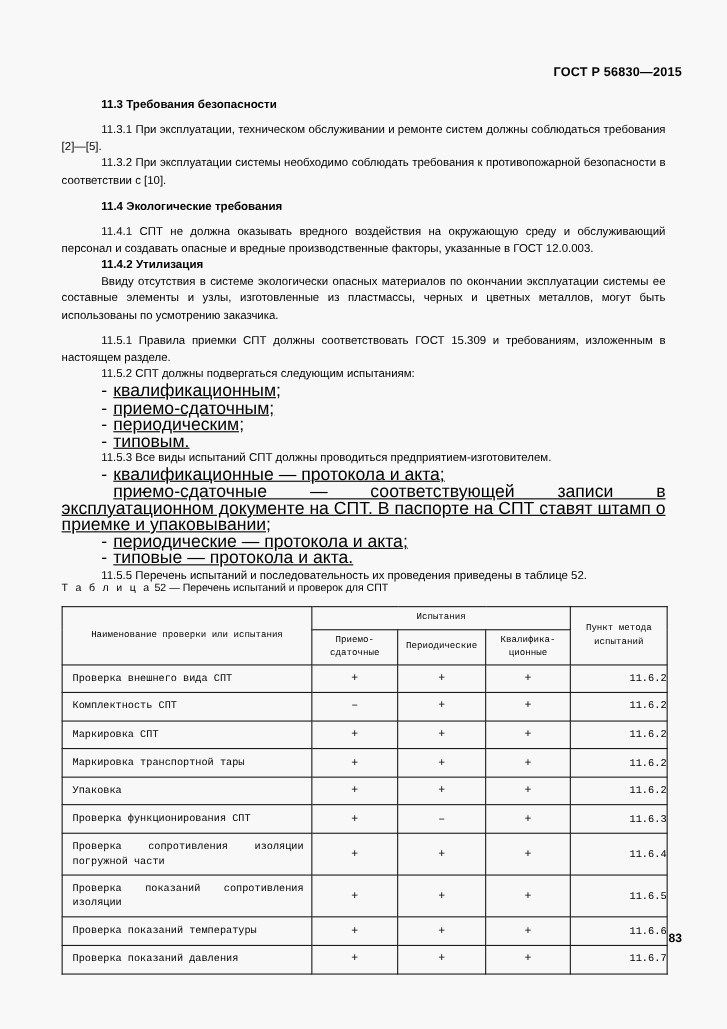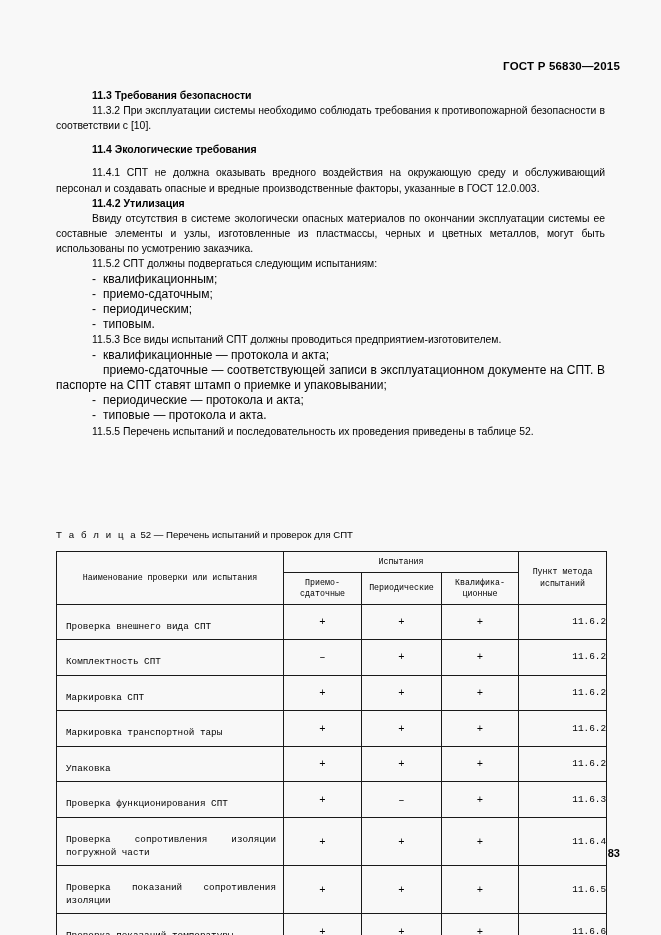--- a/index.html
+++ b/index.html
@@ -67,26 +67,27 @@
   }
   p.para.nojust { text-align: left; }
   p.para.first { margin-top: 8px; }
 
   ul.dashlist {
     list-style: none;
     margin: 0;
     padding: 0;
   }
   ul.dashlist li {
-    font-size: 12px;
+    font-size: 16px;
     line-height: 15.2px;
     margin: 0;
     padding: 0 0 0 36px;
     text-align: justify;
     position: relative;
+    text-decoration: underline;
   }
   ul.dashlist li .dash {
     display: inline-block;
     width: 11px;
   }
   ul.dashlist li.wrap {
     padding-left: 0;
     text-indent: 36px;
   }
   ul.dashlist li.wrap .dash {
@@ -130,21 +131,21 @@
     text-align: center;
     font-size: 8.3px;
     line-height: 11.5px;
     padding: 4px 3px;
   }
   table.gost thead th.namecol {
     font-size: 8.3px;
   }
   table.gost tbody td.name {
     text-align: left;
-    padding: 16px 7px 6px 9px;
+    padding: 6px 7px 6px 9px;
     font-size: 9.3px;
     line-height: 12.6px;
   }
   table.gost tbody td.name.just {
     text-align: justify;
     text-align-last: left;
   }
   table.gost tbody td.mark {
     text-align: center;
     font-size: 10.5px;
@@ -180,27 +181,29 @@
 <body>
 
 <div class="page">
   <div class="sheet">
 
     <div class="running-head">ГОСТ Р 56830—2015</div>
 
     <div class="content">
 
       <h3 class="h-sub">11.3 Требования безопасности</h3>
+      <p class="para first">11.3.1 При эксплуатации, техническом обслуживании и ремонте систем должны соблюдаться требования [2]—[5].</p>
       <p class="para">11.3.2 При эксплуатации системы необходимо соблюдать требования к противопожарной безопасности в соответствии с [10].</p>
 
       <h3 class="h-sub space-before">11.4 Экологические требования</h3>
       <p class="para first">11.4.1 СПТ не должна оказывать вредного воздействия на окружающую среду и обслуживающий персонал и создавать опасные и вредные производственные факторы, указанные в ГОСТ 12.0.003.</p>
       <h3 class="h-sub">11.4.2 Утилизация</h3>
       <p class="para">Ввиду отсутствия в системе экологически опасных материалов по окончании эксплуатации системы ее составные элементы и узлы, изготовленные из пластмассы, черных и цветных металлов, могут быть использованы по усмотрению заказчика.</p>
 
+      <p class="para first">11.5.1 Правила приемки СПТ должны соответствовать ГОСТ 15.309 и требованиям, изложенным в настоящем разделе.</p>
       <p class="para nojust">11.5.2 СПТ должны подвергаться следующим испытаниям:</p>
 
       <ul class="dashlist">
         <li><span class="dash">-</span><span>квалификационным;</span></li>
         <li><span class="dash">-</span><span>приемо-сдаточным;</span></li>
         <li><span class="dash">-</span><span>периодическим;</span></li>
         <li><span class="dash">-</span><span>типовым.</span></li>
       </ul>
 
       <p class="para nojust">11.5.3 Все виды испытаний СПТ должны проводиться предприятием-изготовителем.</p>

